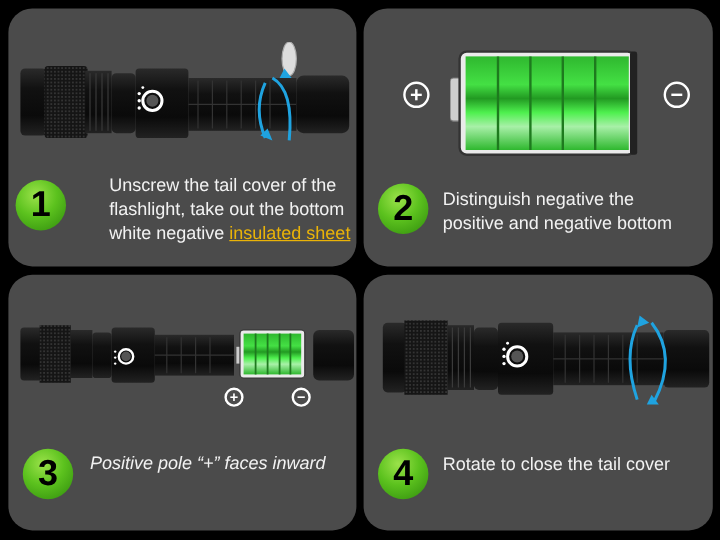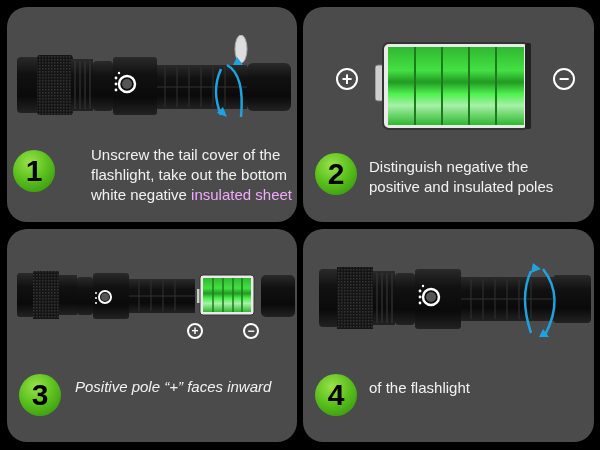--- a/index.html
+++ b/index.html
@@ -6,21 +6,21 @@
   body{width:600px;height:450px;background:#000;position:relative;overflow:hidden;font-family:"Liberation Sans",sans-serif;}
   .panel{position:absolute;background:#4b4b4b;border-radius:20px;overflow:hidden;}
   #p1{left:7px;top:7px;width:290px;height:215px;}
   #p2{left:303px;top:7px;width:291px;height:215px;}
   #p3{left:7px;top:229px;width:290px;height:213px;}
   #p4{left:303px;top:229px;width:291px;height:213px;}
   .badge{position:absolute;width:42px;height:42px;border-radius:50%;
     background:radial-gradient(circle at 40% 30%,#9be24a 0%,#5cc21e 45%,#2e8a0c 100%);
     display:flex;align-items:center;justify-content:center;color:#000;font-weight:bold;font-size:30px;}
   .txt{position:absolute;color:#f2f2f2;font-size:15px;line-height:20px;white-space:nowrap;}
-  .hl{color:#f0abfc;}
+  .hl{color:#eab308;text-decoration:underline;}
   .pole{position:absolute;border:2px solid #fff;border-radius:50%;color:#fff;display:flex;align-items:center;justify-content:center;font-weight:bold;}
   svg{position:absolute;}
 </style>
 </head>
 <body>
 
 <svg width="0" height="0" style="position:absolute">
   <defs>
     <linearGradient id="body" x1="0" y1="0" x2="0" y2="1">
       <stop offset="0" stop-color="#2a2a2a"></stop>
@@ -104,21 +104,21 @@
         <line x1="67" y1="10" x2="67" y2="88"></line>
         <line x1="94" y1="10" x2="94" y2="88"></line>
         <line x1="121" y1="10" x2="121" y2="88"></line>
       </g>
     <rect x="150" y="6" width="6" height="86" rx="2" fill="#222"></rect>
   </svg>
   <div class="pole" style="left:250px;top:61px;width:18px;height:18px;font-size:18px;">−</div>
   <div class="badge" style="left:12px;top:146px;">2</div>
   <div class="txt" style="left:66px;top:150px;">
     <div>Distinguish negative the</div>
-    <div>positive and insulated poles</div>
+    <div>positive and negative bottom</div>
   </div>
 </div>
 
 <div class="panel" id="p3">
   <svg style="left:8px;top:36px" width="282" height="60" viewBox="0 0 282 60">
     <rect x="2" y="8" width="18" height="44" rx="3" fill="url(#body)"></rect>
     <rect x="18" y="6" width="26" height="48" fill="url(#knurl)"></rect>
     <rect x="44" y="10" width="18" height="40" fill="url(#body)"></rect>
     <rect x="62" y="12" width="16" height="38" rx="3" fill="url(#body)"></rect>
     <rect x="78" y="8" width="36" height="46" rx="3" fill="url(#body)"></rect>
@@ -190,15 +190,15 @@
         <line x1="144" y1="42" x2="236" y2="42"></line>
       </g>
     <rect x="236" y="18" width="38" height="48" rx="4" fill="url(#body)"></rect>
     <path d="M226 12 Q248 40 228 78" fill="none" stroke="#1fa3e0" stroke-width="2.5"></path>
     <path d="M214 14 Q202 40 214 76" fill="none" stroke="#1fa3e0" stroke-width="2.5"></path>
     <path d="M216 6 L224 12 L214 16 Z" fill="#1fa3e0"></path>
     <path d="M226 72 L232 80 L222 80 Z" fill="#1fa3e0"></path>
   </svg>
   <div class="badge" style="left:12px;top:145px;">4</div>
   <div class="txt" style="left:66px;top:149px;">
-    <div>of the flashlight</div>
+    <div>Rotate to close the tail cover</div>
   </div>
 </div>
 
 </body></html>

